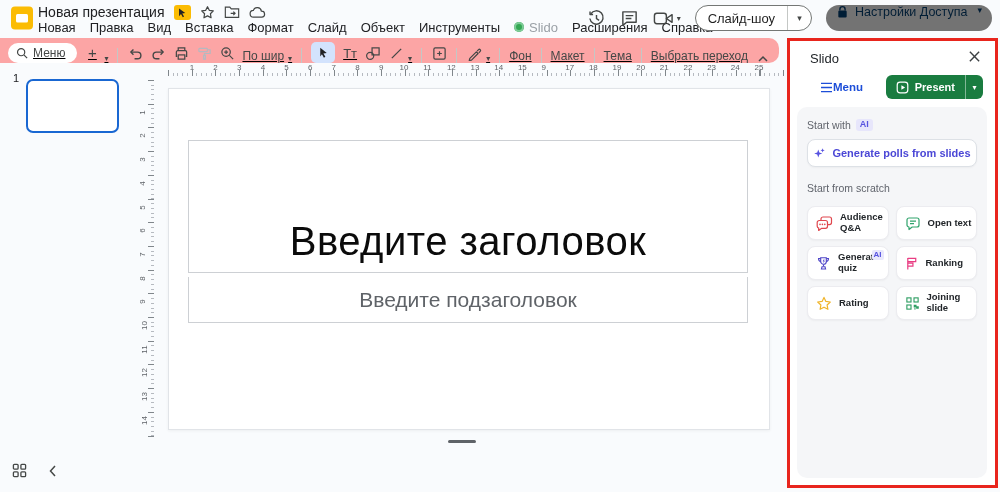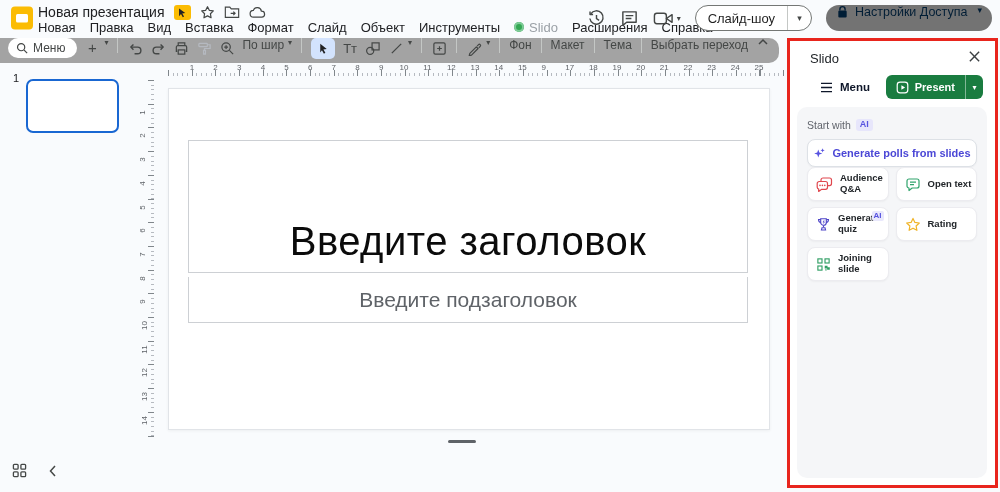--- a/index.html
+++ b/index.html
@@ -21,21 +21,21 @@
   .hdr-right { position:absolute; right:8px; top:4px; display:flex; align-items:center; gap:14px; height:28px; }
   .hdr-icon-btn { color:#444746; display:flex; align-items:center; gap:3px; }
   .slideshow-btn { display:flex; align-items:center; height:26px; border:1px solid #747775; border-radius:14px; background:#fff; overflow:hidden; }
   .slideshow-btn .lbl { padding:0 12px; font-size:13px; color:#1f1f1f; }
   .slideshow-btn .caret { border-left:1px solid #c4c7c5; width:24px; height:100%; display:flex; align-items:center; justify-content:center; color:#444746; font-size:9px; }
   .share-btn { display:flex; align-items:flex-start; height:26px; border-radius:14px; background:#737373; padding:0 10px 0 10px; gap:6px; }
   .share-btn .lbl { font-size:12.5px; font-weight:500; color:#001d35; white-space:nowrap; }
   .share-btn .caret { font-size:9px; color:#001d35; margin-left:4px; }
 
   
-  .toolbar { position:absolute; left:0; top:38px; width:779px; height:25px; background:#a3a3a3; border-radius:0 10px 10px 0; display:flex; align-items:flex-start; padding:0 10px 0 8px; gap:7px; }
+  .toolbar { position:absolute; left:0; top:38px; width:779px; height:25px; background:#fca5a5; border-radius:0 10px 10px 0; display:flex; align-items:flex-end; padding:0 10px 0 8px; gap:7px;text-decoration:underline; }
   .tb-search { display:flex; align-items:center; gap:5px; background:#fff; border-radius:11px; height:20px; padding:0 12px 0 8px; }
   .tb-search .lbl { font-size:12px; color:#444746; }
   .tb-ic { color:#444746; display:flex; align-items:center; justify-content:center; height:20px; min-width:16px; }
   .tb-ic.muted { color:#b5b9c0; }
   .tb-plus { font-size:15px; color:#444746; line-height:20px; }
   .tb-caret { font-size:8px; color:#444746; margin-left:-3px; }
   .tb-sep { width:1px; height:15px; background:#c4c7c5; margin:0 2px; }
   .tb-lbl { font-size:12px; color:#444746; white-space:nowrap; }
   .tb-cursor-sel { background:#d3e3fd; border-radius:5px; width:24px; height:21px; display:flex; align-items:center; justify-content:center; color:#202124; }
   .tb-text-tool { font-size:13px; color:#444746; }
@@ -69,33 +69,33 @@
   .notes-bar { position:absolute; left:130px; top:454px; width:653px; height:33px; background:#e9eef9; border-radius:8px; display:flex; align-items:center; padding-left:25px; }
   .notes-text { font-size:12px; color:#444746; }
   .bottom-icons { position:absolute; left:12px; top:463px; display:flex; align-items:center; gap:22px; color:#444746; }
 
   
   .slido-panel { position:absolute; left:787px; top:38px; width:211px; height:450px; background:#fff; border:3px solid #e8251d; }
   .sp-header { position:absolute; left:0; top:0; width:100%; height:30px; }
   .sp-title { position:absolute; left:20px; top:10px; font-size:13px; font-weight:500; color:#1c2024; }
   .sp-close { position:absolute; right:14px; top:9px; color:#3c4043; cursor:pointer; }
   .sp-toprow { position:absolute; left:0; top:30px; width:100%; height:32px; display:flex; align-items:center; padding:0 12px 0 30px; }
-  .sp-menu-btn { display:flex; align-items:center; gap:7px; color:#0f172a; }
+  .sp-menu-btn { display:flex; align-items:center; color:#1d4ed8; }
   .sp-menu-btn .lbl { font-size:11.5px; font-weight:600; }
   .sp-present { margin-left:auto; display:flex; align-items:stretch; height:24px; background:#1a7c40; border-radius:6px; overflow:hidden; color:#fff; }
   .sp-present .main { display:flex; align-items:center; gap:6px; padding:0 10px; }
   .sp-present .lbl { font-size:11px; font-weight:700; }
   .sp-present .caret { border-left:1px solid rgba(255,255,255,.45); width:18px; display:flex; align-items:center; justify-content:center; font-size:8px; }
   .sp-gray { position:absolute; left:7px; top:66px; width:190px; height:371px; background:#f5f6f8; border-radius:10px; padding:12px 10px; }
   .sp-startwith { display:flex; align-items:center; gap:5px; font-size:10.5px; color:#60646c; }
   .ai-badge { font-size:9px; font-weight:700; color:#5753e0; background:#e7e6fb; border-radius:3px; padding:1px 4px; line-height:1.1; }
   .sp-genpolls { margin-top:8px; width:170px; height:28px; background:#fff; border:1px solid #dde1e6; border-radius:8px; display:flex; align-items:center; justify-content:center; gap:6px; cursor:pointer; box-shadow:0 1px 2px rgba(0,0,0,.04); }
   .sp-genpolls .lbl { font-size:11px; font-weight:700; color:#4b47d6; }
   .sp-scratch { margin-top:15px; font-size:10.5px; color:#60646c; }
-  .card-grid { margin-top:0; display:grid; grid-template-columns:1fr 1fr; gap:6px 7px; }
+  .card-grid { margin-top:12px; display:grid; grid-template-columns:1fr 1fr; gap:6px 7px; }
   .slido-card { position:relative; background:#fff; border:1px solid #ececf0; border-radius:8px; height:34px; display:flex; align-items:center; gap:7px; padding-left:8px; cursor:pointer; box-shadow:0 1px 2px rgba(0,0,0,.04); }
   .card-icon { display:flex; align-items:center; }
   .card-label { font-size:9.5px; font-weight:600; color:#22262a; line-height:1.15; padding-right:2px; }
   .card-ai-badge { position:absolute; top:3px; right:4px; font-size:8px; font-weight:700; color:#5753e0; background:#e9e8fc; border-radius:2px; padding:0 2px; line-height:1.2; }
   svg { display:block; }
 </style>
 </head>
 <body>
 
 <div class="app">
@@ -417,20 +417,21 @@
       </div>
       <div class="sp-genpolls">
         <span>
           <svg width="13" height="13" viewBox="0 0 16 16">
               <path d="M6.5 3l1.3 3.7L11.5 8l-3.7 1.3L6.5 13 5.2 9.3 1.5 8l3.7-1.3z" fill="#5753e0"></path>
               <path d="M11.8 1.5l.7 1.9 1.9.7-1.9.7-.7 1.9-.7-1.9-1.9-.7 1.9-.7z" fill="#5753e0"></path>
             </svg>
         </span>
         <span class="lbl">Generate polls from slides</span>
       </div>
+      <div class="sp-scratch">Start from scratch</div>
       <div class="card-grid">
           <div class="slido-card">
             <span class="card-icon" style="color: rgb(224, 71, 78);">
               <svg width="17" height="15" viewBox="0 0 17 15" fill="none" stroke="currentColor" stroke-width="1.2">
                 <rect x="5" y="1" width="10.5" height="7.6" rx="2"></rect>
                 <path d="M1.2 6.5a2 2 0 0 1 2-2h6.3a2 2 0 0 1 2 2v3.8a2 2 0 0 1-2 2H5.6l-2.9 2.2v-2.3a2 2 0 0 1-1.5-1.9z" fill="#fff"></path>
                 <circle cx="4" cy="8.4" r="0.8" fill="currentColor" stroke="none"></circle>
                 <circle cx="6.4" cy="8.4" r="0.8" fill="currentColor" stroke="none"></circle>
                 <circle cx="8.8" cy="8.4" r="0.8" fill="currentColor" stroke="none"></circle>
               </svg>
@@ -453,20 +454,29 @@
                 <path d="M5 2.6H2.7c0 2 1 3.2 2.5 3.4M11 2.6h2.3c0 2-1 3.2-2.5 3.4"></path>
                 <path d="M8 9v2"></path>
                 <path d="M5.8 13.8h4.4l-.6-2.3H6.4z"></path>
                 <path d="M8.6 3.2L7 5.7h1.2l-.8 2.1 2.3-2.8H8.3l.7-1.8z" fill="currentColor" stroke="none"></path>
               </svg>
             </span>
             <span class="card-label">Generate quiz</span>
             <span class="card-ai-badge">AI</span>
           </div>
           <div class="slido-card">
+            <span class="card-icon" style="color: rgb(233, 61, 130);">
+              <svg width="14" height="15" viewBox="0 0 15 16" fill="none" stroke="currentColor" stroke-width="1.3">
+                <path d="M3 2v12.5"></path>
+                <path d="M3 2.5h8.5v3.4H3M3 7.5h5.5v3.4H3"></path>
+              </svg>
+            </span>
+            <span class="card-label">Ranking</span>
+          </div>
+          <div class="slido-card">
             <span class="card-icon" style="color: rgb(240, 180, 41);">
               <svg width="16" height="15" viewBox="0 0 16 15" fill="none" stroke="currentColor" stroke-width="1.2" stroke-linejoin="round">
                 <path d="M8 1.4l1.9 4 4.4.6-3.2 3 .8 4.3L8 11.2l-3.9 2.1.8-4.3-3.2-3 4.4-.6z"></path>
               </svg>
             </span>
             <span class="card-label">Rating</span>
           </div>
           <div class="slido-card">
             <span class="card-icon" style="color: rgb(47, 158, 99);">
               <svg width="15" height="15" viewBox="0 0 16 16" fill="none" stroke="currentColor" stroke-width="1.2">

